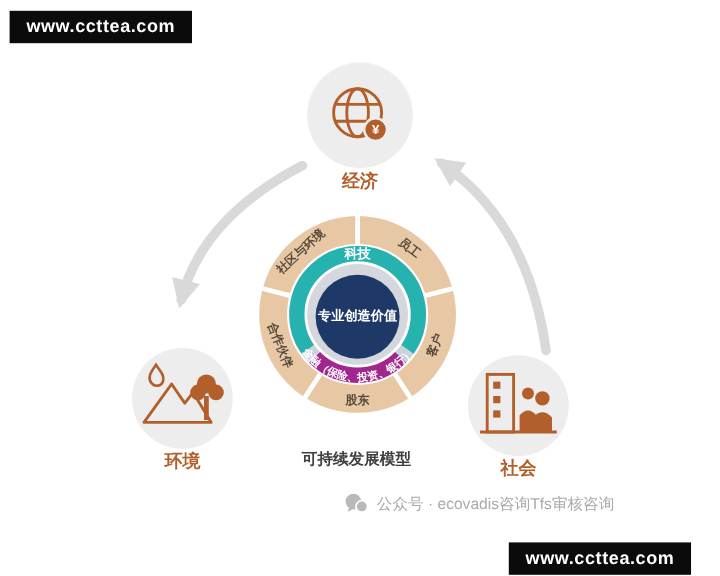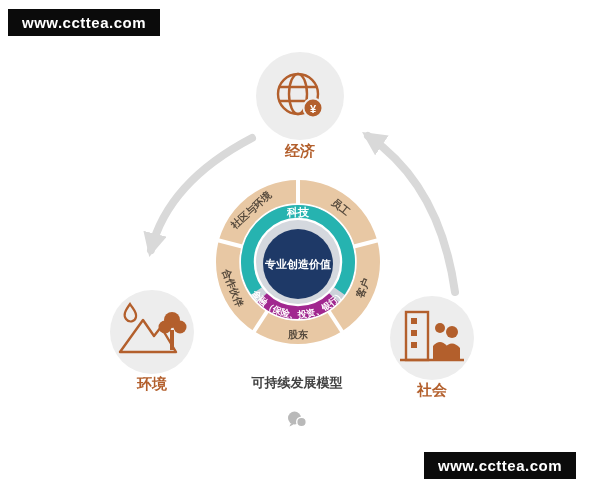--- a/index.html
+++ b/index.html
@@ -128,19 +128,20 @@
 
     <text x="297" y="387" text-anchor="middle" font-size="13" font-weight="bold" fill="#404040">可持续发展模型</text>
   </svg>
 
   <div class="watermark">
     <svg width="20" height="18" viewBox="0 0 20 18">
       <circle cx="7.5" cy="7" r="6.5" fill="#b9b9b9"></circle>
       <path d="M 4 12 l -1.5 3.5 l 4 -2 z" fill="#b9b9b9"></path>
       <circle cx="14.5" cy="11" r="4.8" fill="#b9b9b9" stroke="#ffffff" stroke-width="1.4"></circle>
     </svg>
+    <span>公众号 · ecovadis咨询Tfs审核咨询</span>
   </div>
 
   <div class="banner banner-bottom">
     <span>www.ccttea.com</span>
   </div>
 
 </div>
 
 </body></html>

